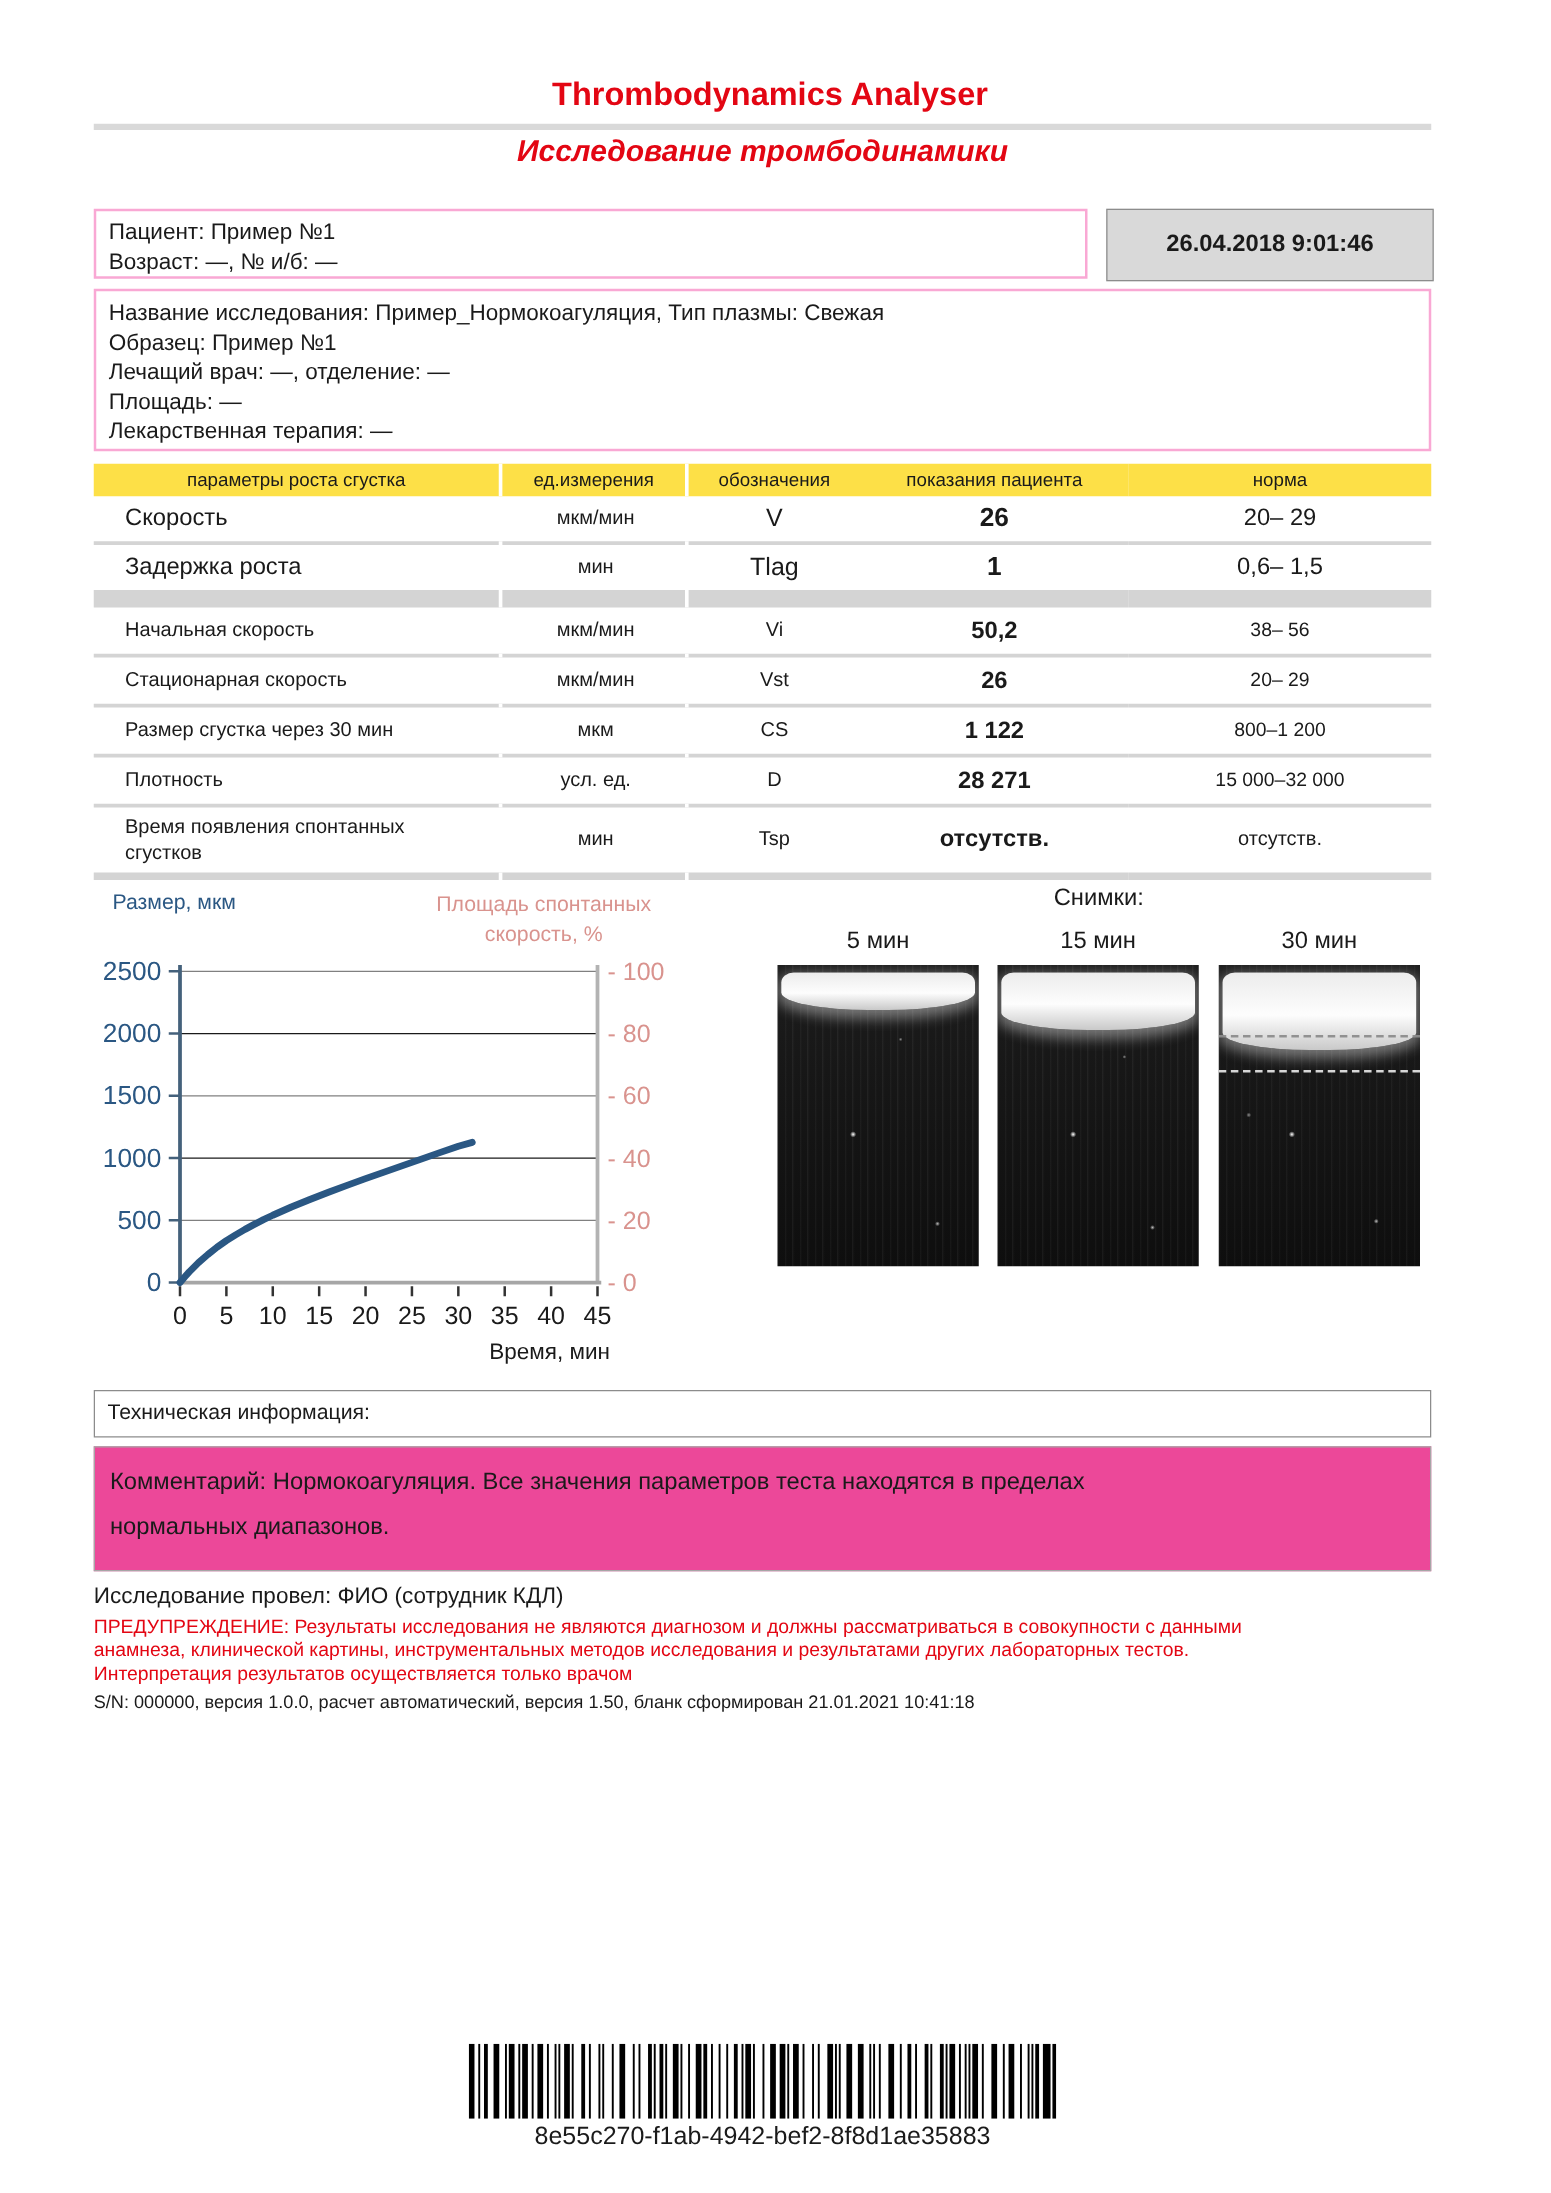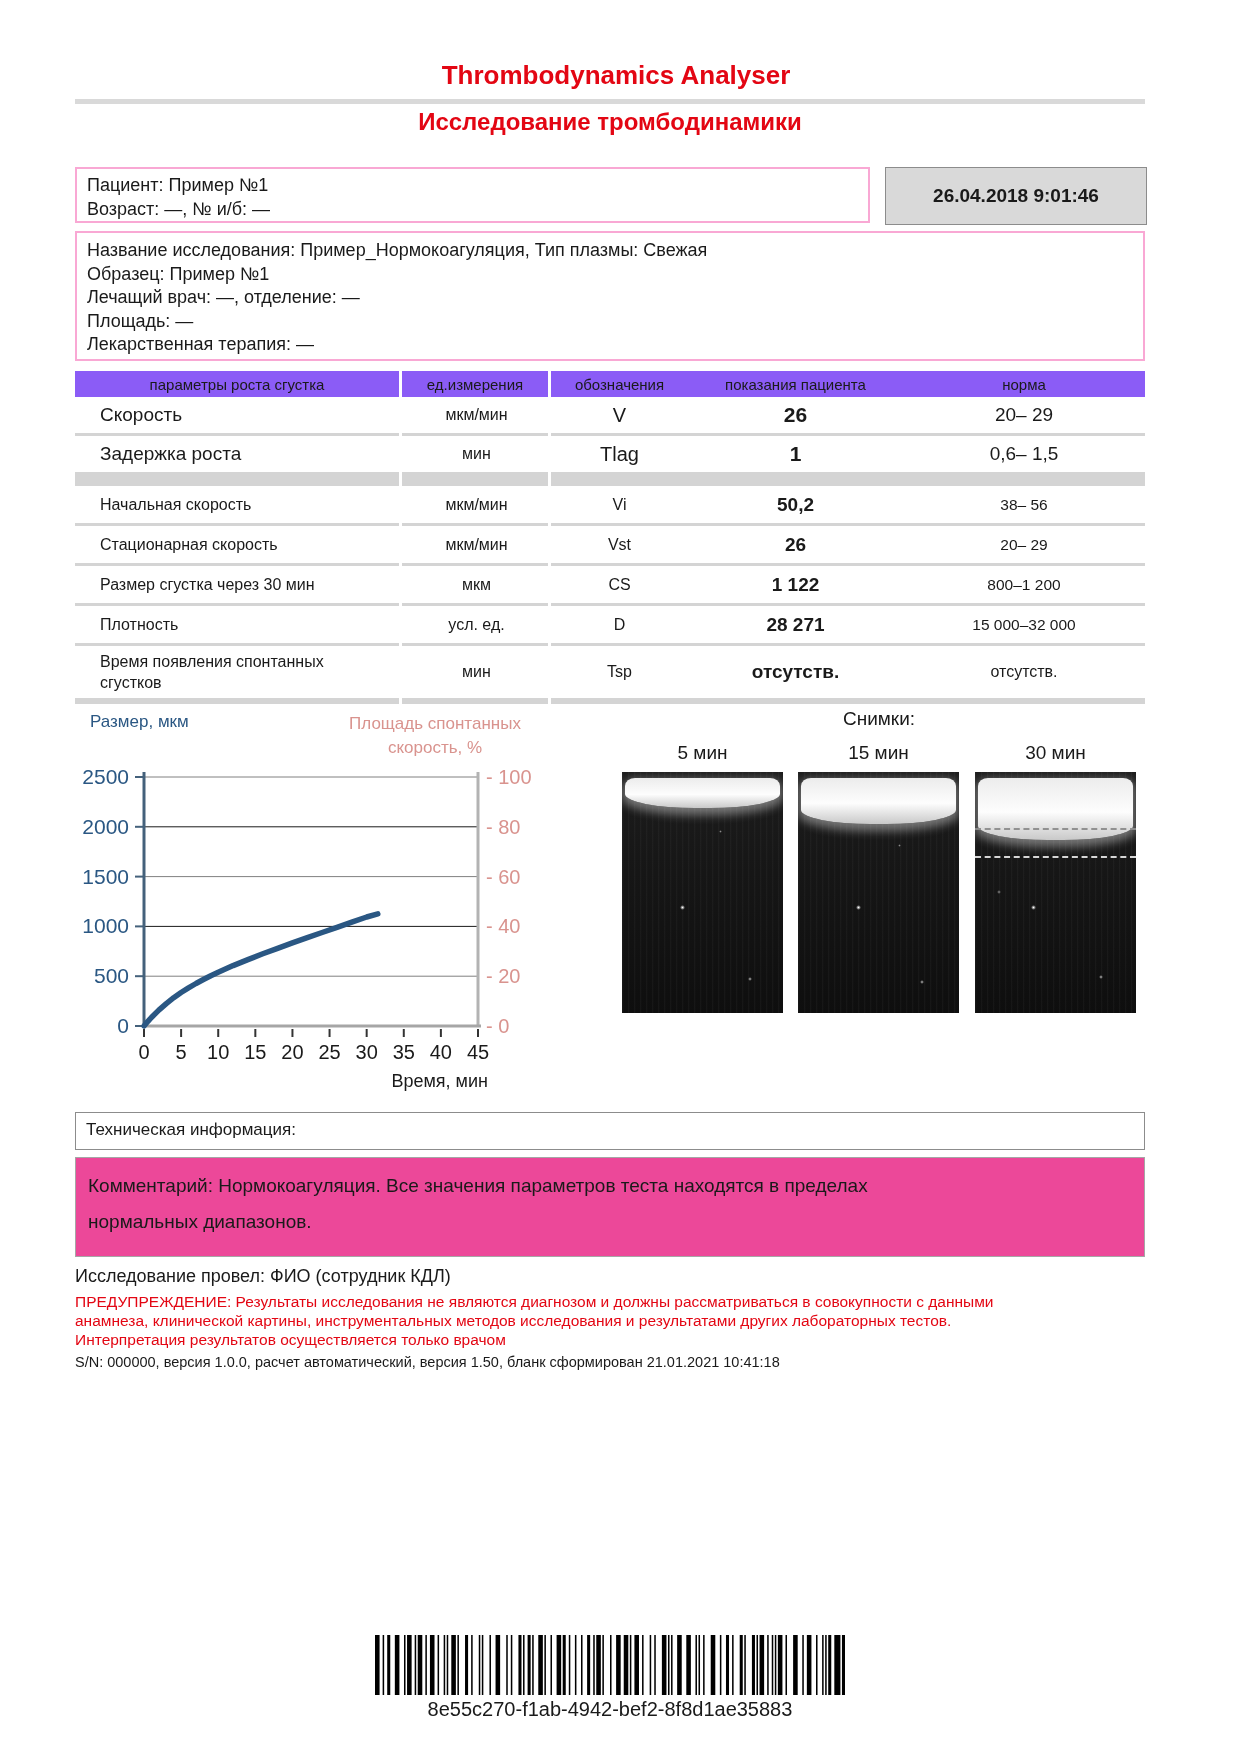--- a/index.html
+++ b/index.html
@@ -19,21 +19,21 @@
   #date-box{left:885px;top:167px;width:260px;height:56px;background:#d9d9d9;border:1px solid #8c8c8c;
             display:flex;align-items:center;justify-content:center;font-size:19px;font-weight:bold;}
   #study-box{left:75px;top:231px;width:1070px;height:130px;padding:6px 10px;font-size:18px;line-height:23.5px;}
 
   
   #results-table{left:75px;top:371px;width:1070px;}
   .t-row{display:grid;grid-template-columns:327px 149px 137px 215px 242px;}
   .t-cell{display:flex;align-items:center;justify-content:center;box-sizing:border-box;text-align:center;}
   .t-cell.c0{justify-content:flex-start;padding-left:25px;text-align:left;}
   .t-header{height:26px;}
-  .t-header .t-cell{background:#8b5cf6;font-size:15px;color:#1a1a1a;justify-content:center;padding-left:0;}
+  .t-header .t-cell{background:#fde047;font-size:15px;color:#1a1a1a;justify-content:center;padding-left:0;}
   .t-header .c0,.t-header .c1{border-right:3px solid #fff;}
   .t-sep{height:3px;}
   .t-sep.thick{height:14px;}
   .t-sep.bottom{height:6px;}
   .t-sep .t-cell{background:#d4d4d4;}
   .t-sep .c0,.t-sep .c1{border-right:3px solid #fff;}
   .t-row.primary{height:36px;font-size:19px;}
   .t-row.primary .k-unit{font-size:16px;}
   .t-row.primary .k-symbol{font-size:20px;}
   .t-row.primary .k-value{font-size:21px;font-weight:bold;}
@@ -80,21 +80,21 @@
   #barcode-svg{left:375px;top:1635px;}
   #barcode-text{left:305px;top:1698px;width:610px;text-align:center;font-size:20px;}
 </style>
 </head>
 <body>
 
 <div id="page">
 
   <div class="abs" id="app-title" style="color:#e30613;">Thrombodynamics Analyser</div>
   <div class="abs" id="title-rule"></div>
-  <div class="abs" id="report-title" style="color:#e30613;">Исследование тромбодинамики</div>
+  <div class="abs" id="report-title" style="color:#e30613;font-style:italic;">Исследование тромбодинамики</div>
 
   <div class="abs box" id="patient-box">
     <div>Пациент: Пример №1</div>
     <div>Возраст: —, № и/б: —</div>
   </div>
   <div class="abs" id="date-box">26.04.2018 9:01:46</div>
 
   <div class="abs box" id="study-box">
     <div id="study-lines">
         <div>Название исследования: Пример_Нормокоагуляция, Тип плазмы: Свежая</div>

